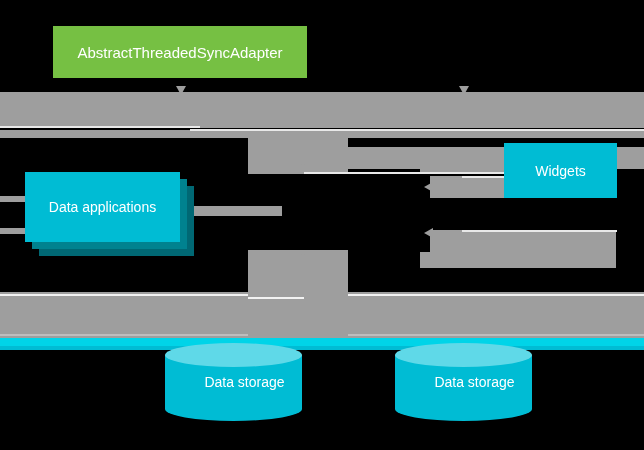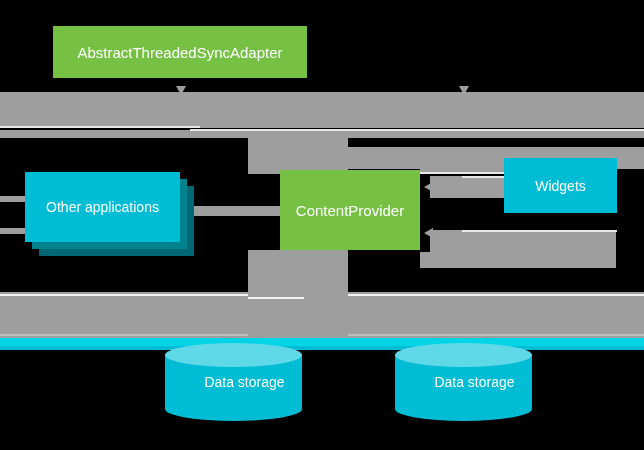--- a/index.html
+++ b/index.html
@@ -75,28 +75,25 @@
   <div class="arrowhead ah-up" style="left:298px;top:252px;"></div>
 
   <div class="box green" style="left:53px;top:26px;width:254px;height:52px;">
     <span>AbstractThreadedSyncAdapter</span>
   </div>
 
 
   <div class="stack-l3" style="left:39px;top:186px;width:155px;height:70px;"></div>
   <div class="stack-l2" style="left:32px;top:179px;width:155px;height:70px;"></div>
   <div class="box cyan" style="left:25px;top:172px;width:155px;height:70px;">
-    <span>Other applications</span>
+    <span>Data applications</span>
   </div>
 
-  <div class="box green" style="left:280px;top:170px;width:140px;height:80px;">
-    <span>ContentProvider</span>
-  </div>
 
-  <div class="box cyan" style="left:504px;top:158px;width:113px;height:55px;text-align:right;">
+  <div class="box cyan" style="left:504px;top:143px;width:113px;height:55px;text-align:right;">
     <span>Widgets</span>
   </div>
 
 
   <div class="cyl" style="left:165px;top:343px;width:137px;height:78px;">
     <div class="bot"></div>
     <div class="body"></div>
     <div class="top"></div>
     <div class="lbl">Data storage</div>
   </div>

